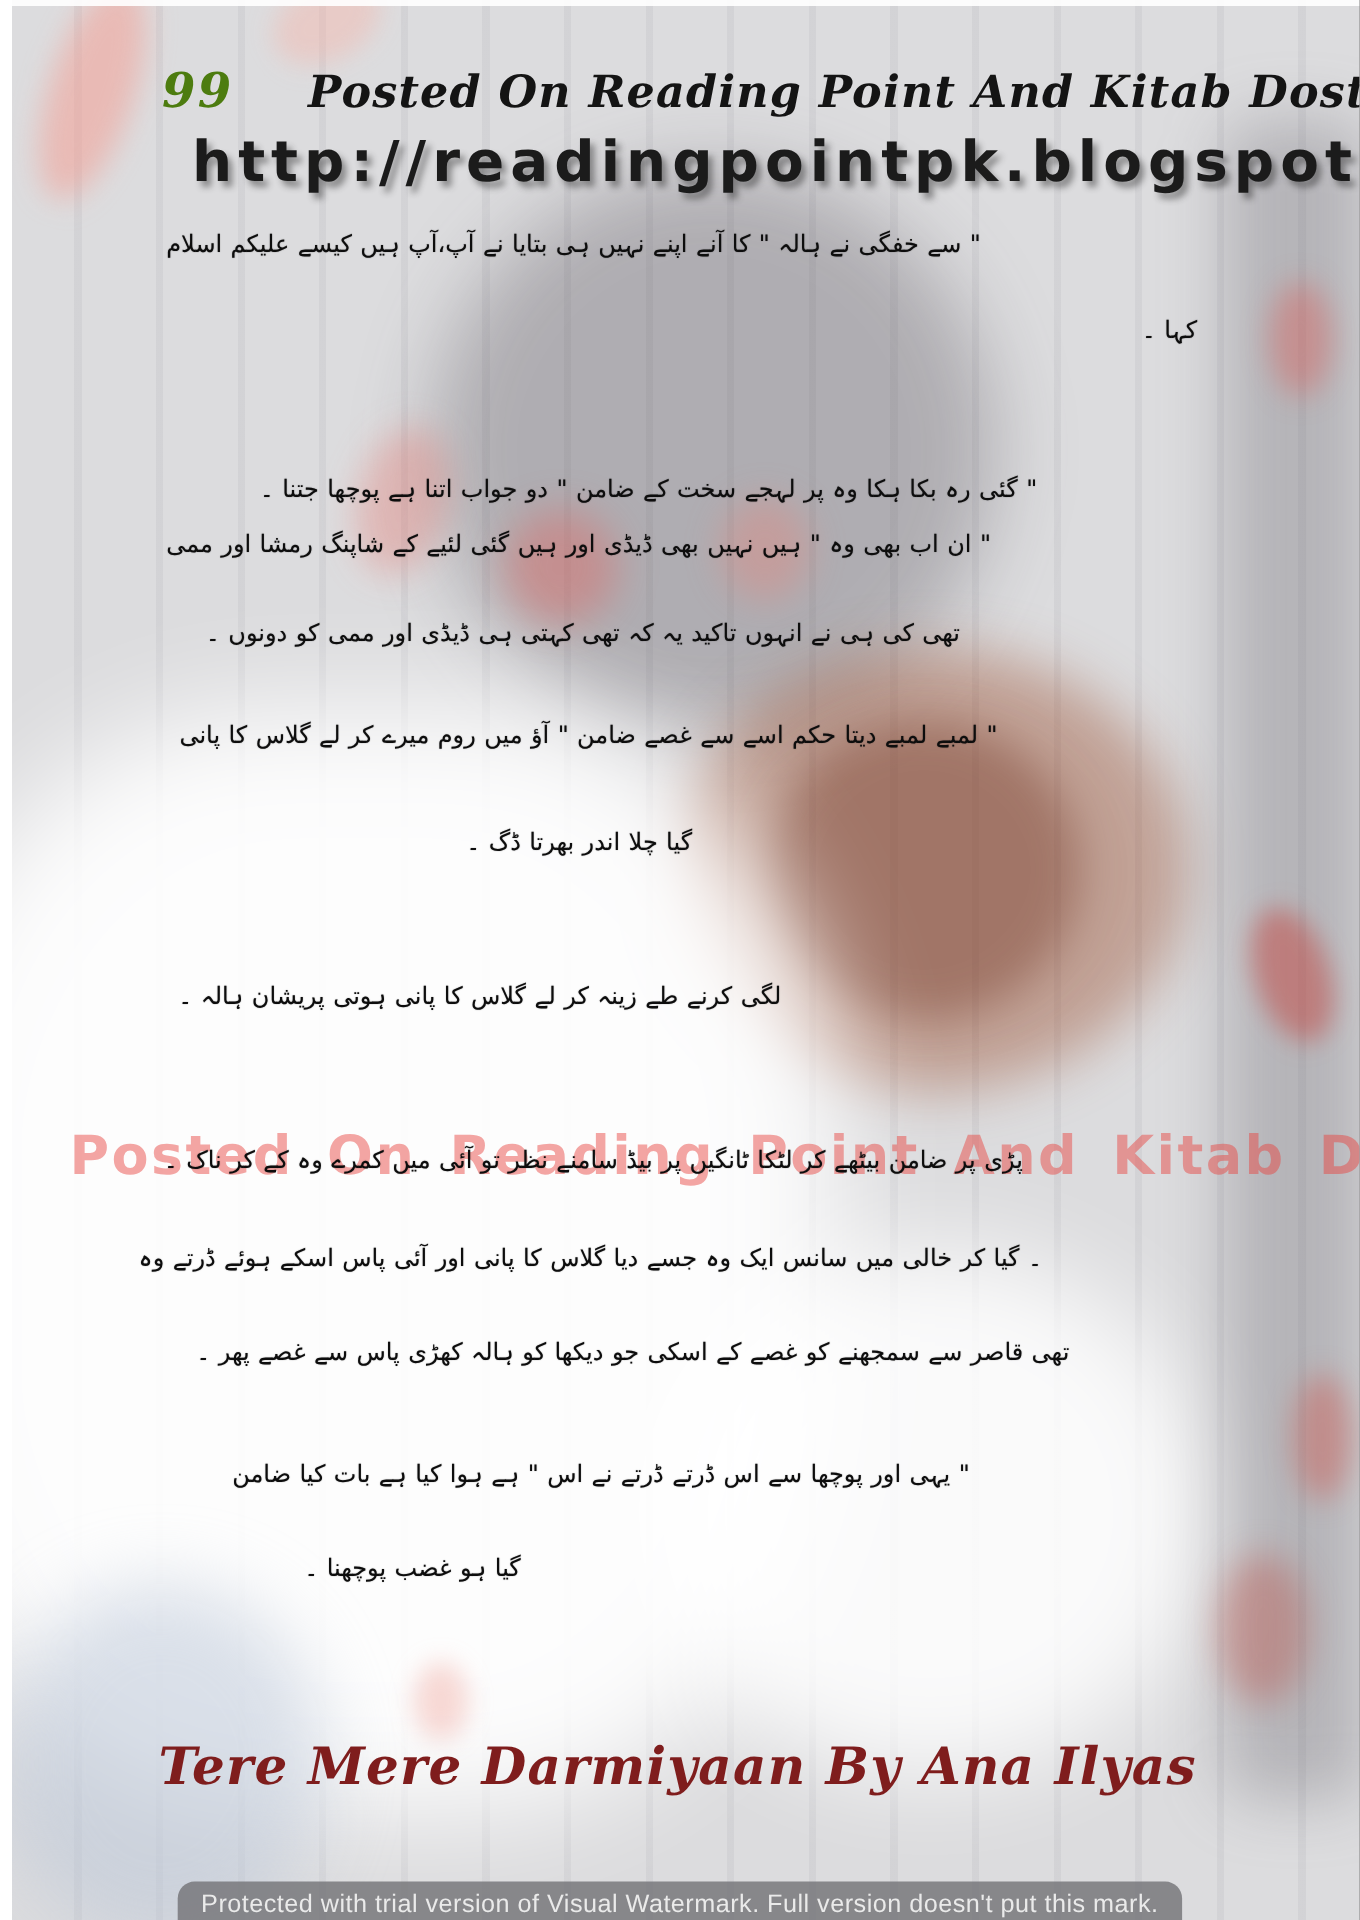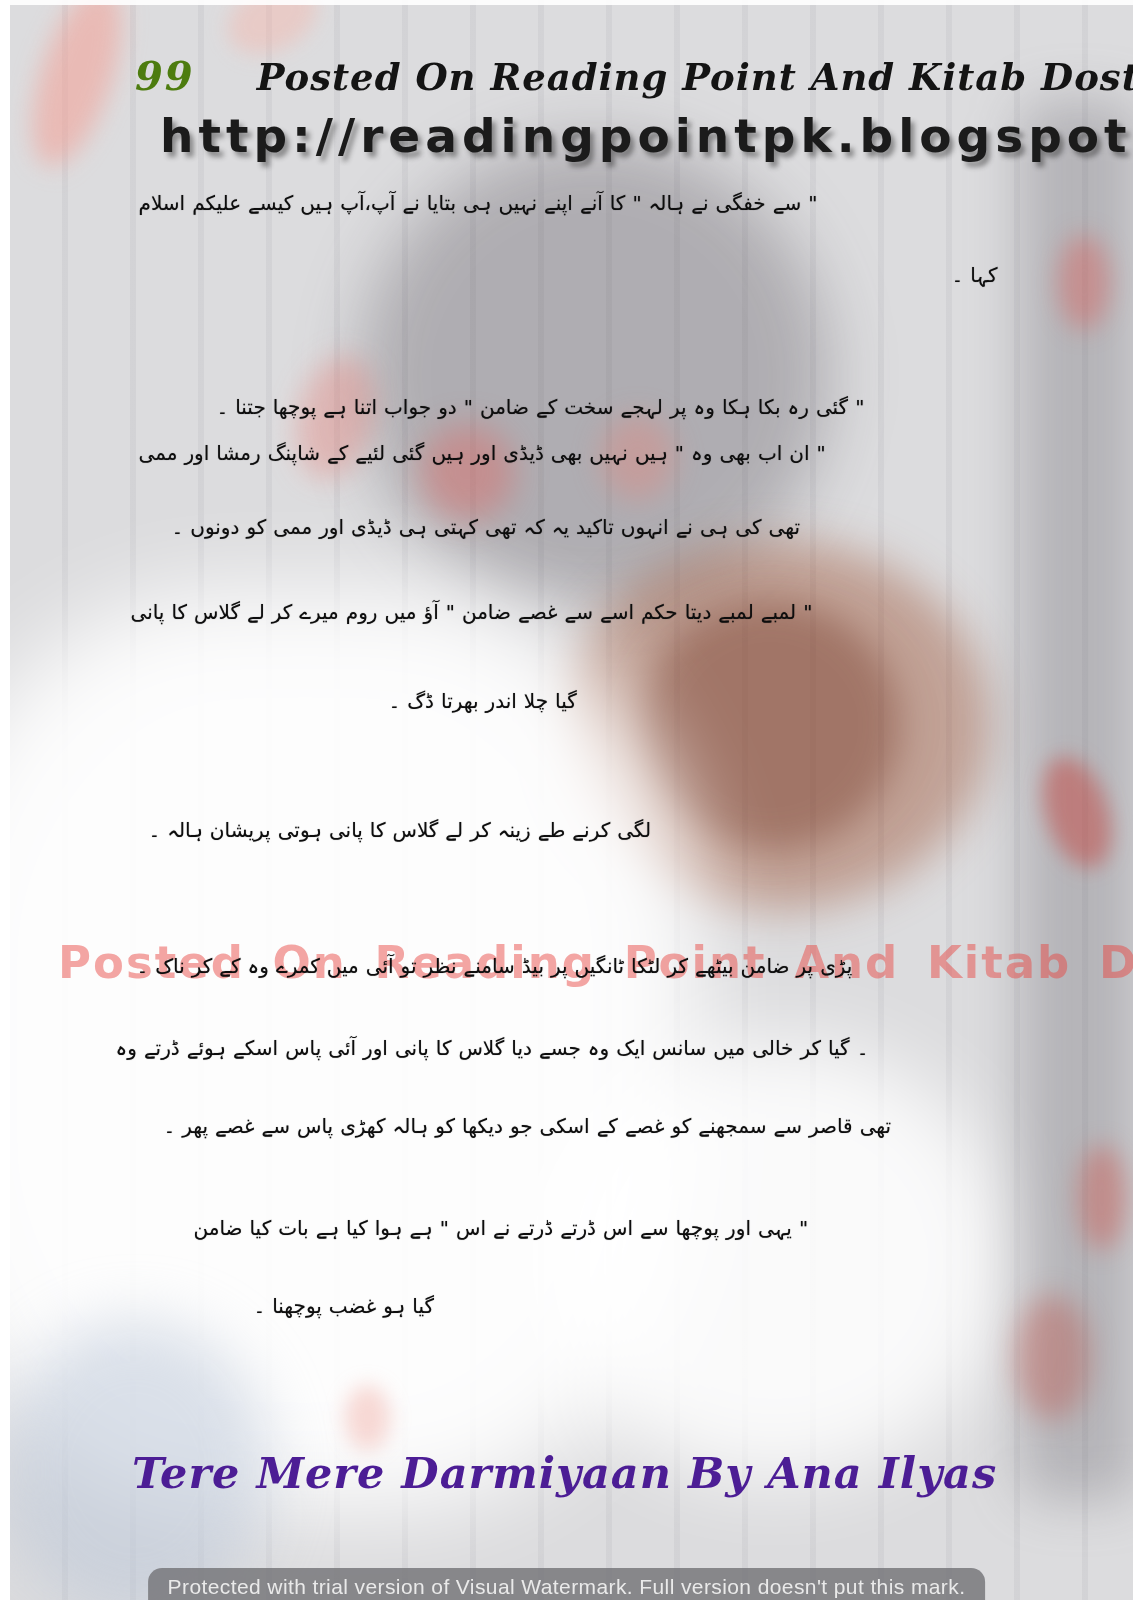--- a/index.html
+++ b/index.html
@@ -58,40 +58,40 @@
     position:absolute;white-space:nowrap;
     font-size:20px;color:#0d0d0d;line-height:1.5;
     text-shadow:0 0 1px rgba(0,0,0,0.45);
   }
   .tok{display:inline-block;direction:rtl;unicode-bidi:isolate;margin:0 3.5px;}
   .l1{left:135px;top:188px;}
   .l2{left:948px;top:260px;}
   .l3{left:213px;top:352px;margin-top:40px;}
   .l4{left:135px;top:438px;}
   .l5{left:168px;top:512px;}
-  .l6{left:127px;top:597px;text-align:right;}
+  .l6{left:146px;top:597px;text-align:right;}
   .l7{left:385px;top:686px;}
   .l8{left:145px;top:815px;}
   .l9{left:185px;top:859px;}
   .l10{left:133px;top:951px;}
   .l11{left:112px;top:1033px;}
   .l12{left:160px;top:1111px;}
   .l13{left:190px;top:1213px;}
   .l14{left:250px;top:1291px;}
 
   .center-watermark{
     position:absolute;left:58px;top:936px;z-index:2;white-space:nowrap;
     font-family:"DejaVu Sans",sans-serif;font-weight:bold;
     font-size:45px;letter-spacing:2px;word-spacing:10px;
     color:rgba(232,70,64,0.48);
   }
   .footer-title{
     position:absolute;left:132px;top:1448px;z-index:4;white-space:nowrap;
     font-family:"DejaVu Serif",serif;font-style:italic;font-weight:bold;
-    font-size:43px;color:#4c1d95;letter-spacing:1px;
+    font-size:43px;color:#7f1d1d;letter-spacing:1px;
   }
   .bottom-bar{
     position:absolute;left:50%;top:1568px;transform:translateX(-50%);z-index:5;
     background:rgba(116,116,119,0.82);border-radius:14px;
     padding:7px 20px 18px 20px;white-space:nowrap;
     font-family:"Liberation Sans",sans-serif;font-size:21px;
     color:#eaeaea;letter-spacing:0.4px;
   }
 </style>
 </head>

